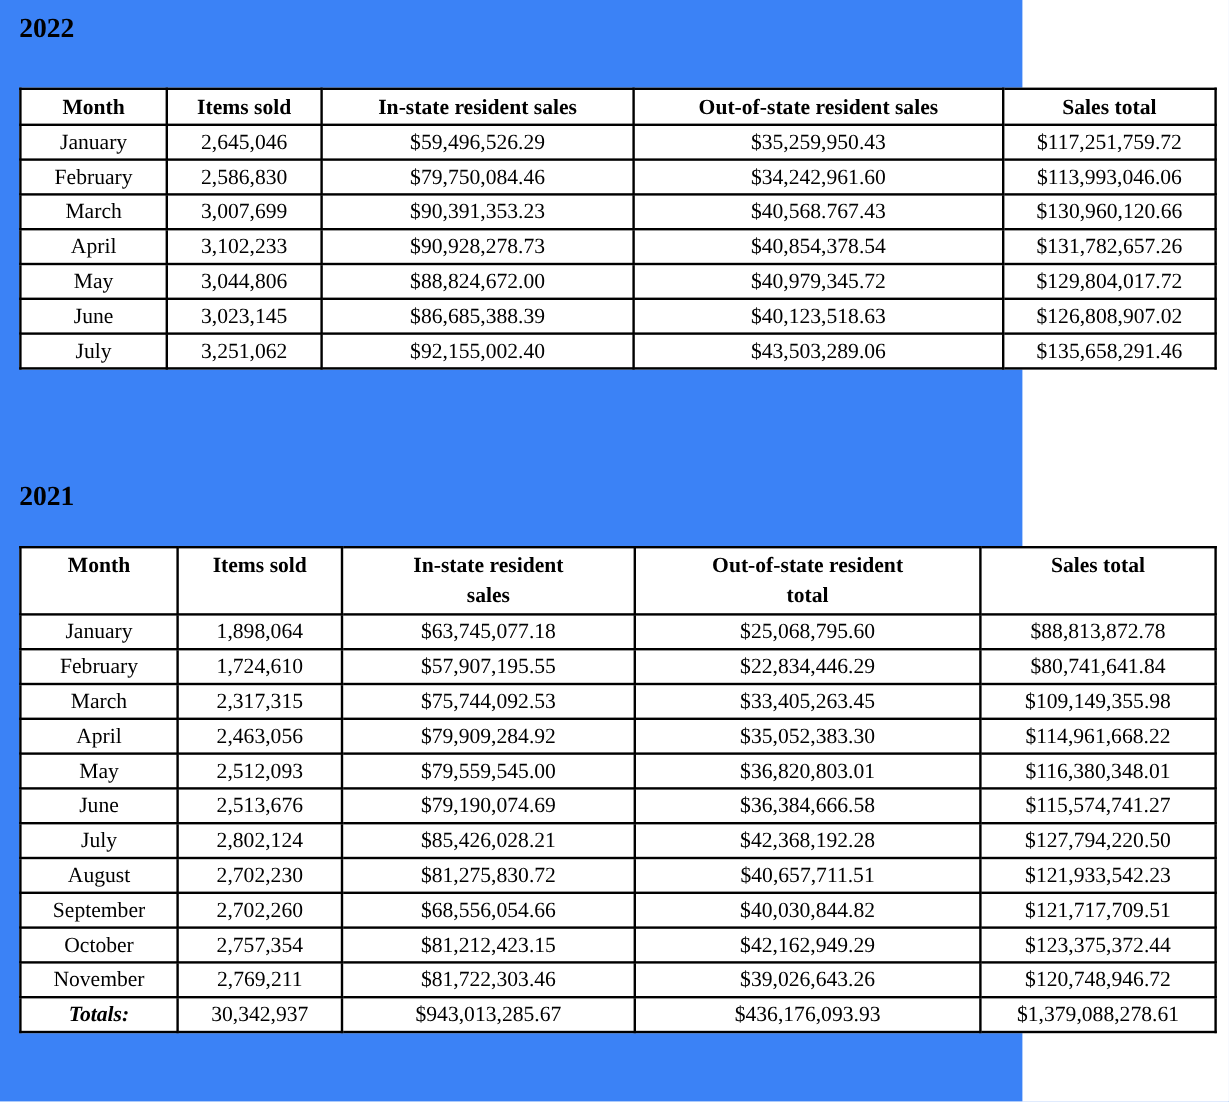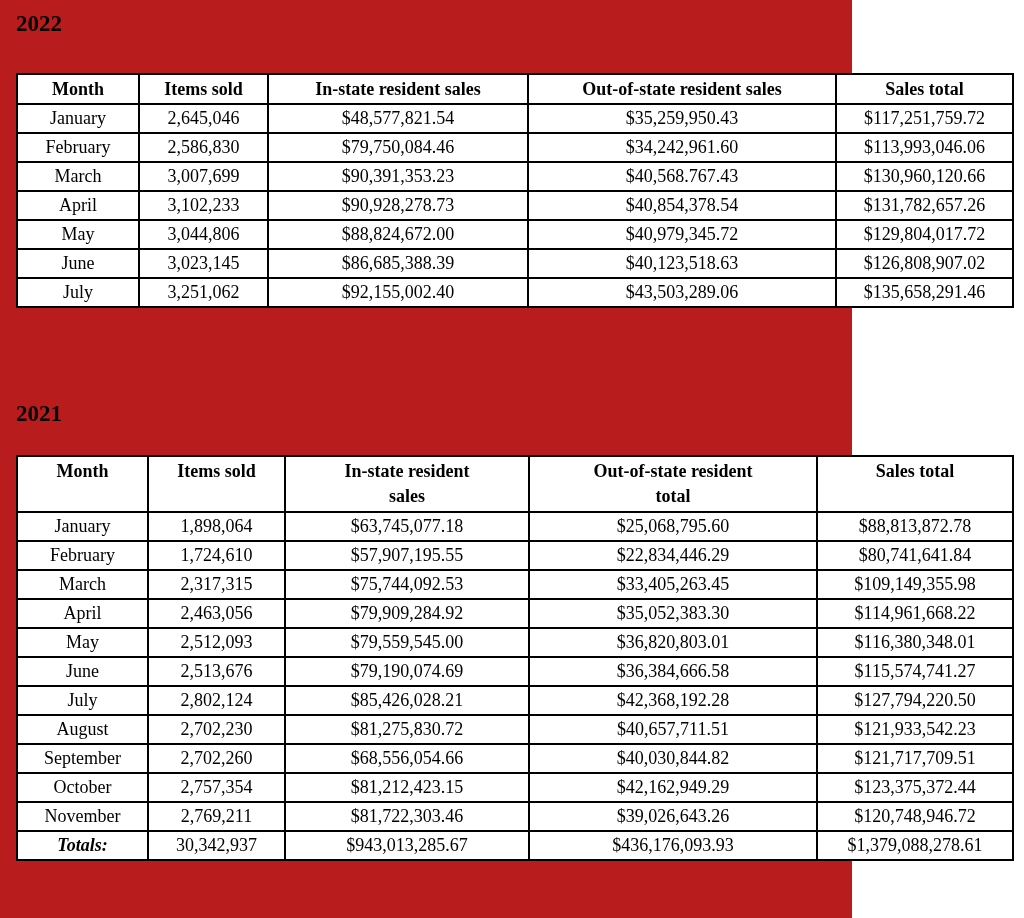--- a/index.html
+++ b/index.html
@@ -7,21 +7,21 @@
     padding: 0;
     background: #ffffff;
     color: #000000;
     font-family: "Liberation Serif", serif;
   }
   .page {
     width: 852px;
     height: 918px;
     box-sizing: border-box;
     padding: 8px 14px 0 16px;
-    background: #b91c1c;
+    background: #3b82f6;
   }
   .year-title {
     font-size: 23px;
     line-height: 27px;
     font-weight: bold;
     margin: 0;
     font-family: "Liberation Serif", serif;
   }
   .year-title.first { margin-top: 2px; }
   .year-title.second { margin-top: 92px; }
@@ -85,21 +85,21 @@
             <th>Items sold</th>
             <th>In-state resident sales</th>
             <th>Out-of-state resident sales</th>
             <th>Sales total</th>
           </tr>
       </thead>
       <tbody>
           <tr>
             <td>January</td>
             <td>2,645,046</td>
-            <td>$48,577,821.54</td>
+            <td>$59,496,526.29</td>
             <td>$35,259,950.43</td>
             <td>$117,251,759.72</td>
           </tr>
           <tr>
             <td>February</td>
             <td>2,586,830</td>
             <td>$79,750,084.46</td>
             <td>$34,242,961.60</td>
             <td>$113,993,046.06</td>
           </tr>

